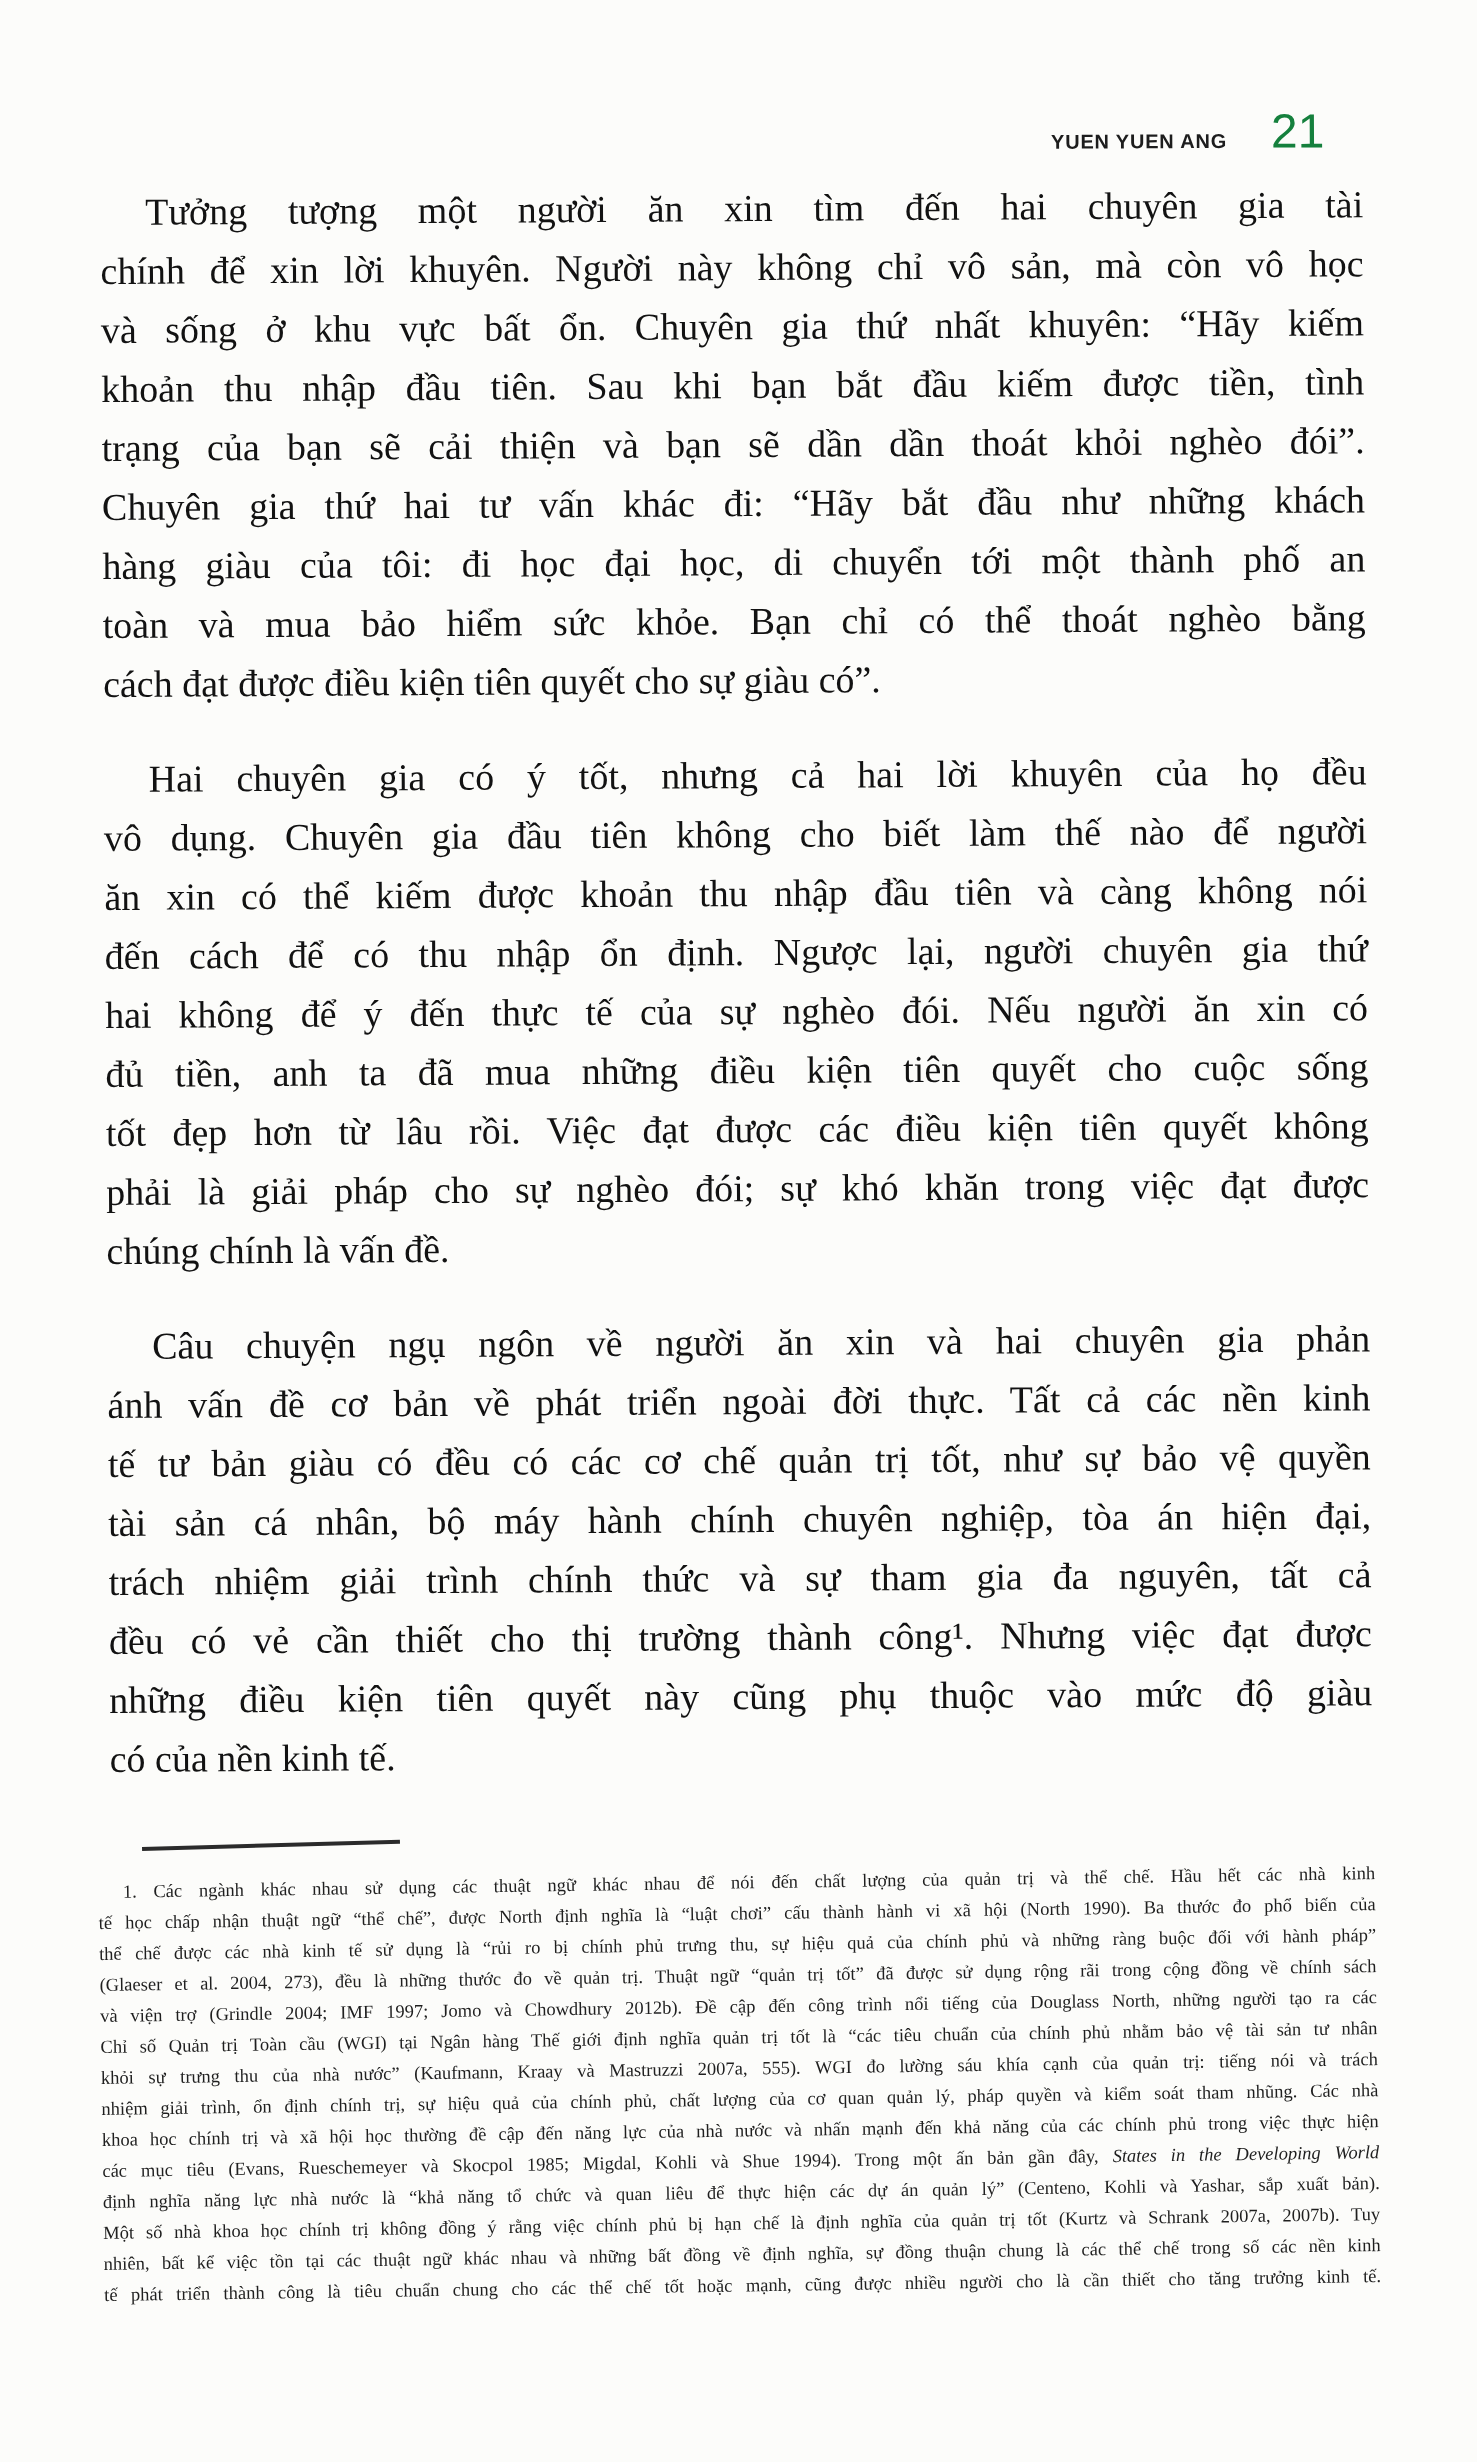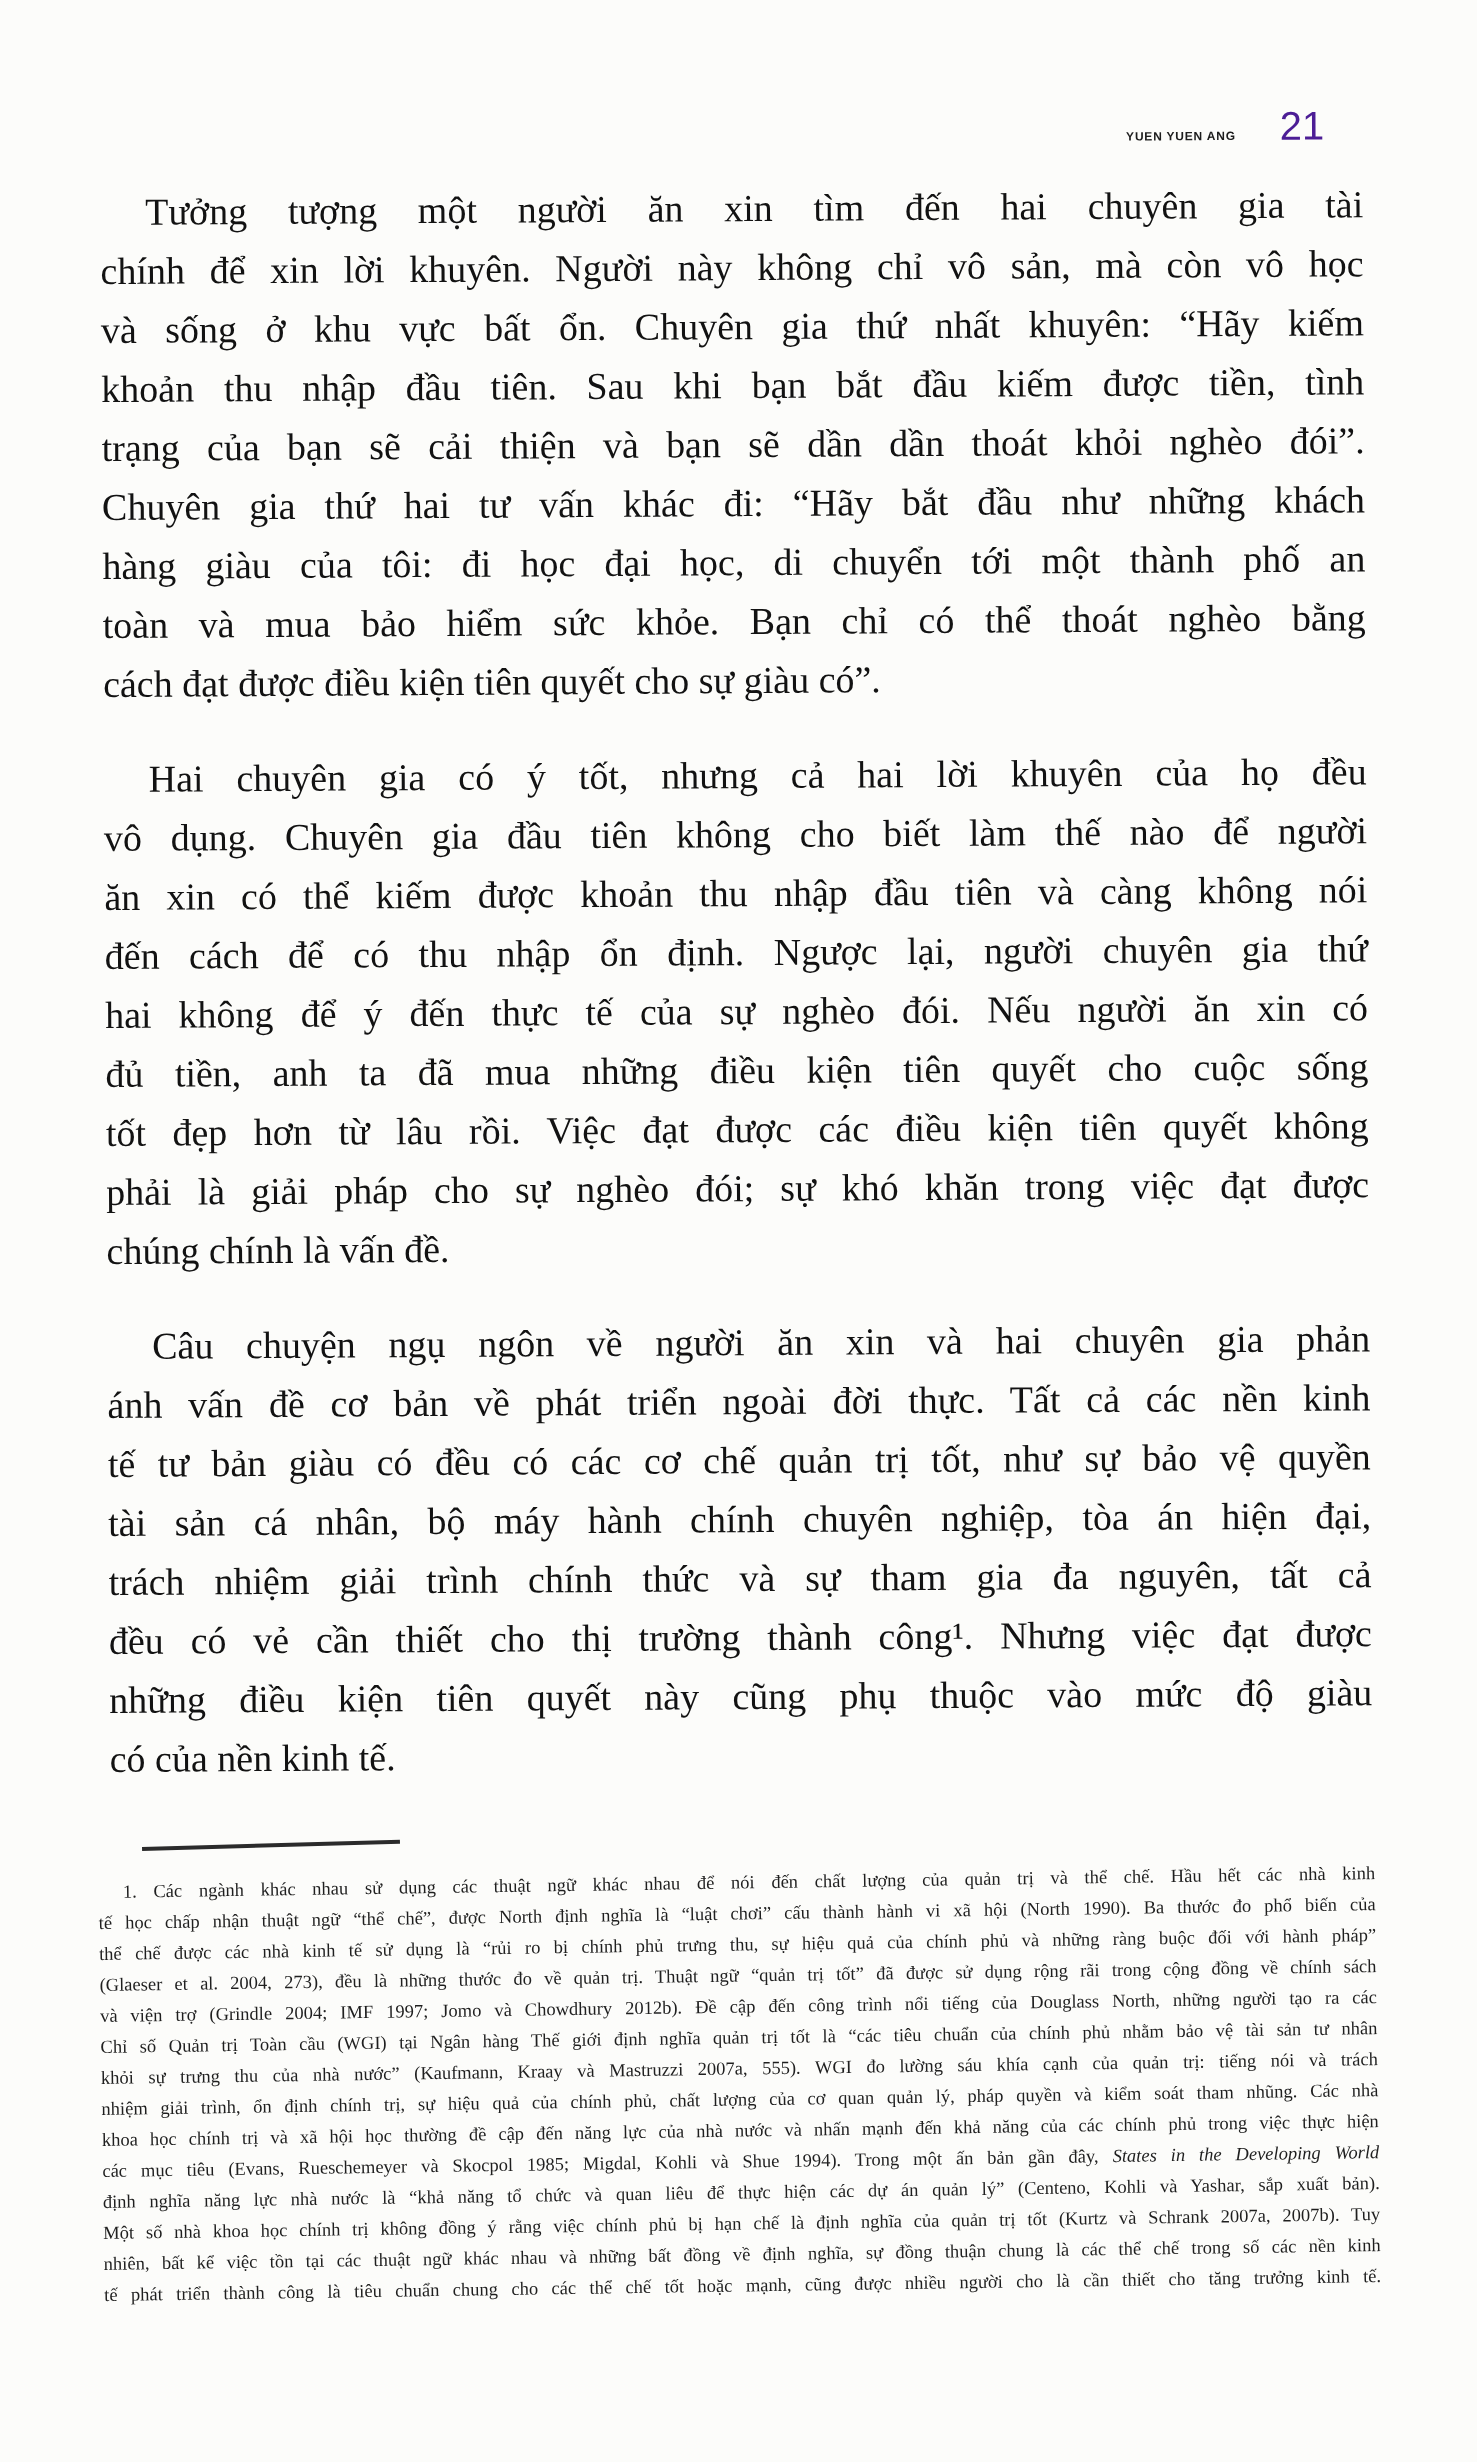--- a/index.html
+++ b/index.html
@@ -18,30 +18,30 @@
     position: absolute;
     top: 104px;
     right: 153px;
     display: flex;
     align-items: baseline;
     gap: 44px;
     transform: rotate(-0.3deg);
   }
   .head-author {
     font-family: "Liberation Sans", sans-serif;
-    font-size: 12px;
+    font-size: 20px;
     font-weight: 600;
     letter-spacing: 0.8px;
     color: #1d1d1d;
   }
   .head-pagenum {
     font-family: "Liberation Sans", sans-serif;
-    font-size: 40px;
+    font-size: 48px;
     font-weight: 400;
-    color: #4c1d95;
+    color: #15803d;
   }
 
   
   .bodytext {
     position: absolute;
     left: 100px;
     top: 183px;
     width: 1263px;
     font-family: "Liberation Serif", serif;
     font-size: 38px;

